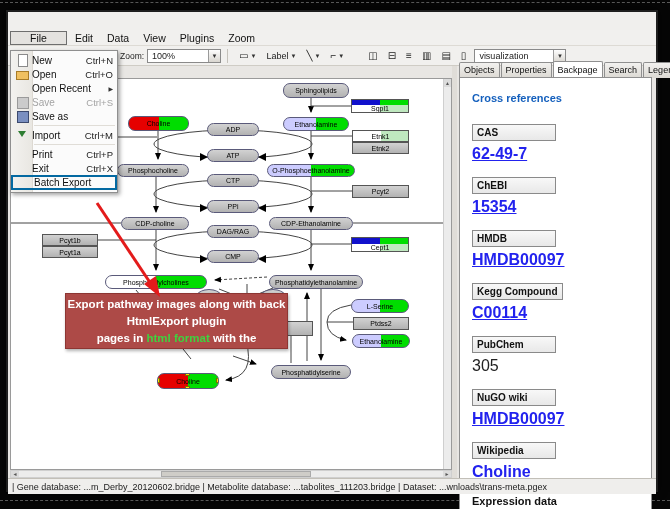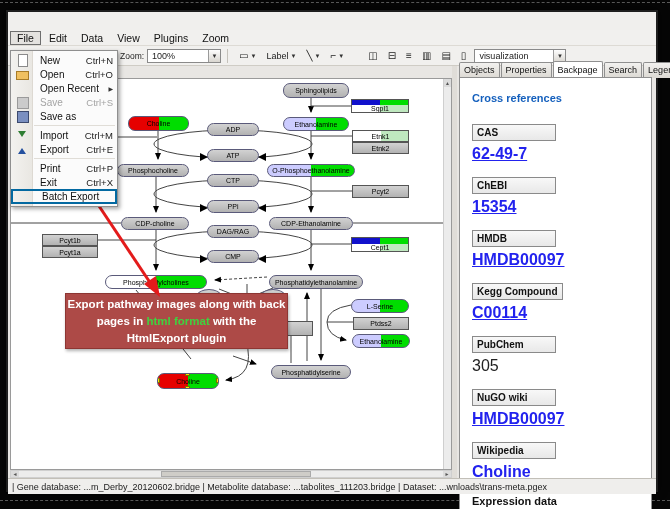--- a/index.html
+++ b/index.html
@@ -11,21 +11,21 @@
   .window{position:absolute;left:6px;top:10px;width:652px;height:482px;background:#f0efed;
           border:2px solid #1e1e1e;box-shadow:0 0 8px rgba(0,0,0,.9);}
   .titlebar{position:absolute;left:0;top:0;width:648px;height:18px;
             background:linear-gradient(#3a3a3c,#19191b 60%,#050505);
             color:#e3e3e3;font-size:11px;display:flex;align-items:center;padding:0 5px;}
   .app-icon{width:11px;height:11px;border-radius:3px;margin-right:5px;
             background:radial-gradient(circle at 35% 35%,#9ec1ff,#2b57c4);border:1px solid #09172e;}
   .menubar{position:absolute;left:0;top:18px;width:648px;height:16px;background:#f1f0ee;
            border-bottom:1px solid #dddad4;display:flex;align-items:center;font-size:10.5px;color:#111;}
   .menubar .mb-item{padding:1px 6px;margin-left:2px;cursor:default;}
-  .menubar .mb-item.open{border:1px solid #6e6e6e;background:#e4e2df;padding:0 6px;}
+  .menubar .mb-item.open{border:1px solid #6e6e6e;background:#e4e2df;padding:0 19px;}
   
   .toolbar{position:absolute;left:0;top:34px;width:648px;height:20px;background:#f1f0ee;
            border-bottom:1px solid #cfccc5;display:flex;align-items:center;font-size:9px;color:#222;}
   .tb-zoom-label{margin-left:112px;font-size:8.5px;}
   .combo{display:flex;align-items:center;height:14px;background:#fff;border:1px solid #8a8a8a;
          font-size:9px;padding-left:4px;margin-left:3px;}
   .combo .combo-val{flex:1;white-space:nowrap;overflow:hidden;}
   .combo .combo-btn{width:12px;height:100%;background:linear-gradient(#fdfdfd,#d9d6d0);
         border-left:1px solid #9a9a9a;font-size:6px;display:flex;align-items:center;justify-content:center;color:#333;}
   .combo.zoom{width:74px;}
@@ -65,21 +65,21 @@
         background:linear-gradient(90deg,#1111cc 50%,#00dd00 50%);}
   .f-stripe span{position:relative;}
   .handle{position:absolute;width:5px;height:5px;background:#ffe400;border:1px solid #7a6a00;z-index:3;}
   
   .menu-popup{position:absolute;left:2px;top:38px;width:108px;background:#fbfbfb;border:1px solid #8f8f8f;
               box-shadow:2px 2px 4px rgba(0,0,0,.35);z-index:45;padding:2px 0;font-size:10px;color:#111;}
   .menu-popup::before{content:"";position:absolute;left:0;top:0;bottom:0;width:21px;
               background:linear-gradient(90deg,#f3f2ef,#e9e7e2);border-right:1px solid #ddd9d2;}
   .mi{position:relative;height:14px;display:flex;align-items:center;padding-right:4px;}
   .mi .mi-icon{width:21px;display:flex;justify-content:center;align-items:center;position:relative;z-index:1;}
-  .mi .mi-label{flex:1;padding-left:8px;white-space:nowrap;}
+  .mi .mi-label{flex:1;padding-left:0;white-space:nowrap;}
   .mi .mi-short{color:#222;font-size:9.5px;}
   .mi.disabled .mi-label,.mi.disabled .mi-short{color:#a4a4a4;}
   .mi .mi-sub{font-size:6px;color:#333;}
   .mi.hl{border:2px solid #0369a1;height:15px;}
   .mi-sep{height:1px;background:#e0ddd7;margin:2px 2px 2px 23px;}
   .ic{width:12px;height:12px;position:relative;display:inline-block;}
   .ic-new-file::before{content:"";position:absolute;left:2px;top:0;width:8px;height:11px;background:#fff;border:1px solid #8a8a8a;}
   .ic-open-folder::before{content:"";position:absolute;left:0;top:3px;width:11px;height:7px;background:#f0c060;border:1px solid #a87c28;}
   .ic-save::before,.ic-save-as::before{content:"";position:absolute;left:1px;top:1px;width:10px;height:10px;background:#7a8fc0;border:1px solid #3c4a6e;}
   .ic.gray::before{background:#cbcbcb;border-color:#9a9a9a;}
@@ -365,22 +365,22 @@
         </div>
       </div>
     </div>
 
     <div class="statusbar">
       <span>| Gene database: ...m_Derby_20120602.bridge | Metabolite database: ...tabolites_111203.bridge | Dataset: ...wnloads\trans-meta.pgex</span>
     </div>
 
     <div class="callout">
       <div>Export pathway images along with back</div>
+      <div>HtmlExport plugin</div>
       <div><span>pages in </span><span class="hl-green">html format</span><span> with the</span></div>
-      <div>HtmlExport plugin</div>
     </div>
 
     <svg class="arrow-overlay" width="652" height="482">
       <line x1="89" y1="191" x2="143" y2="272" stroke="#e31b1b" stroke-width="3"></line>
       <path d="M152 285 L136 272 L148 264 Z" fill="#e31b1b"></path>
     </svg>
 
     <div class="menu-popup" id="file-menu">
         <div class="mi">
           <span class="mi-icon">
@@ -415,27 +415,20 @@
           <span class="mi-label">Save as</span>
         </div>
         <div class="mi-sep"></div>
         <div class="mi">
           <span class="mi-icon">
             <span class="ic ic-import"></span>
           </span>
           <span class="mi-label">Import</span>
           <span class="mi-short">Ctrl+M</span>
         </div>
-        <div class="mi">
-          <span class="mi-icon">
-            <span class="ic ic-export"></span>
-          </span>
-          <span class="mi-label">Export</span>
-          <span class="mi-short">Ctrl+E</span>
-        </div>
         <div class="mi-sep"></div>
         <div class="mi">
           <span class="mi-icon"></span>
           <span class="mi-label">Print</span>
           <span class="mi-short">Ctrl+P</span>
         </div>
         <div class="mi">
           <span class="mi-icon"></span>
           <span class="mi-label">Exit</span>
           <span class="mi-short">Ctrl+X</span>

